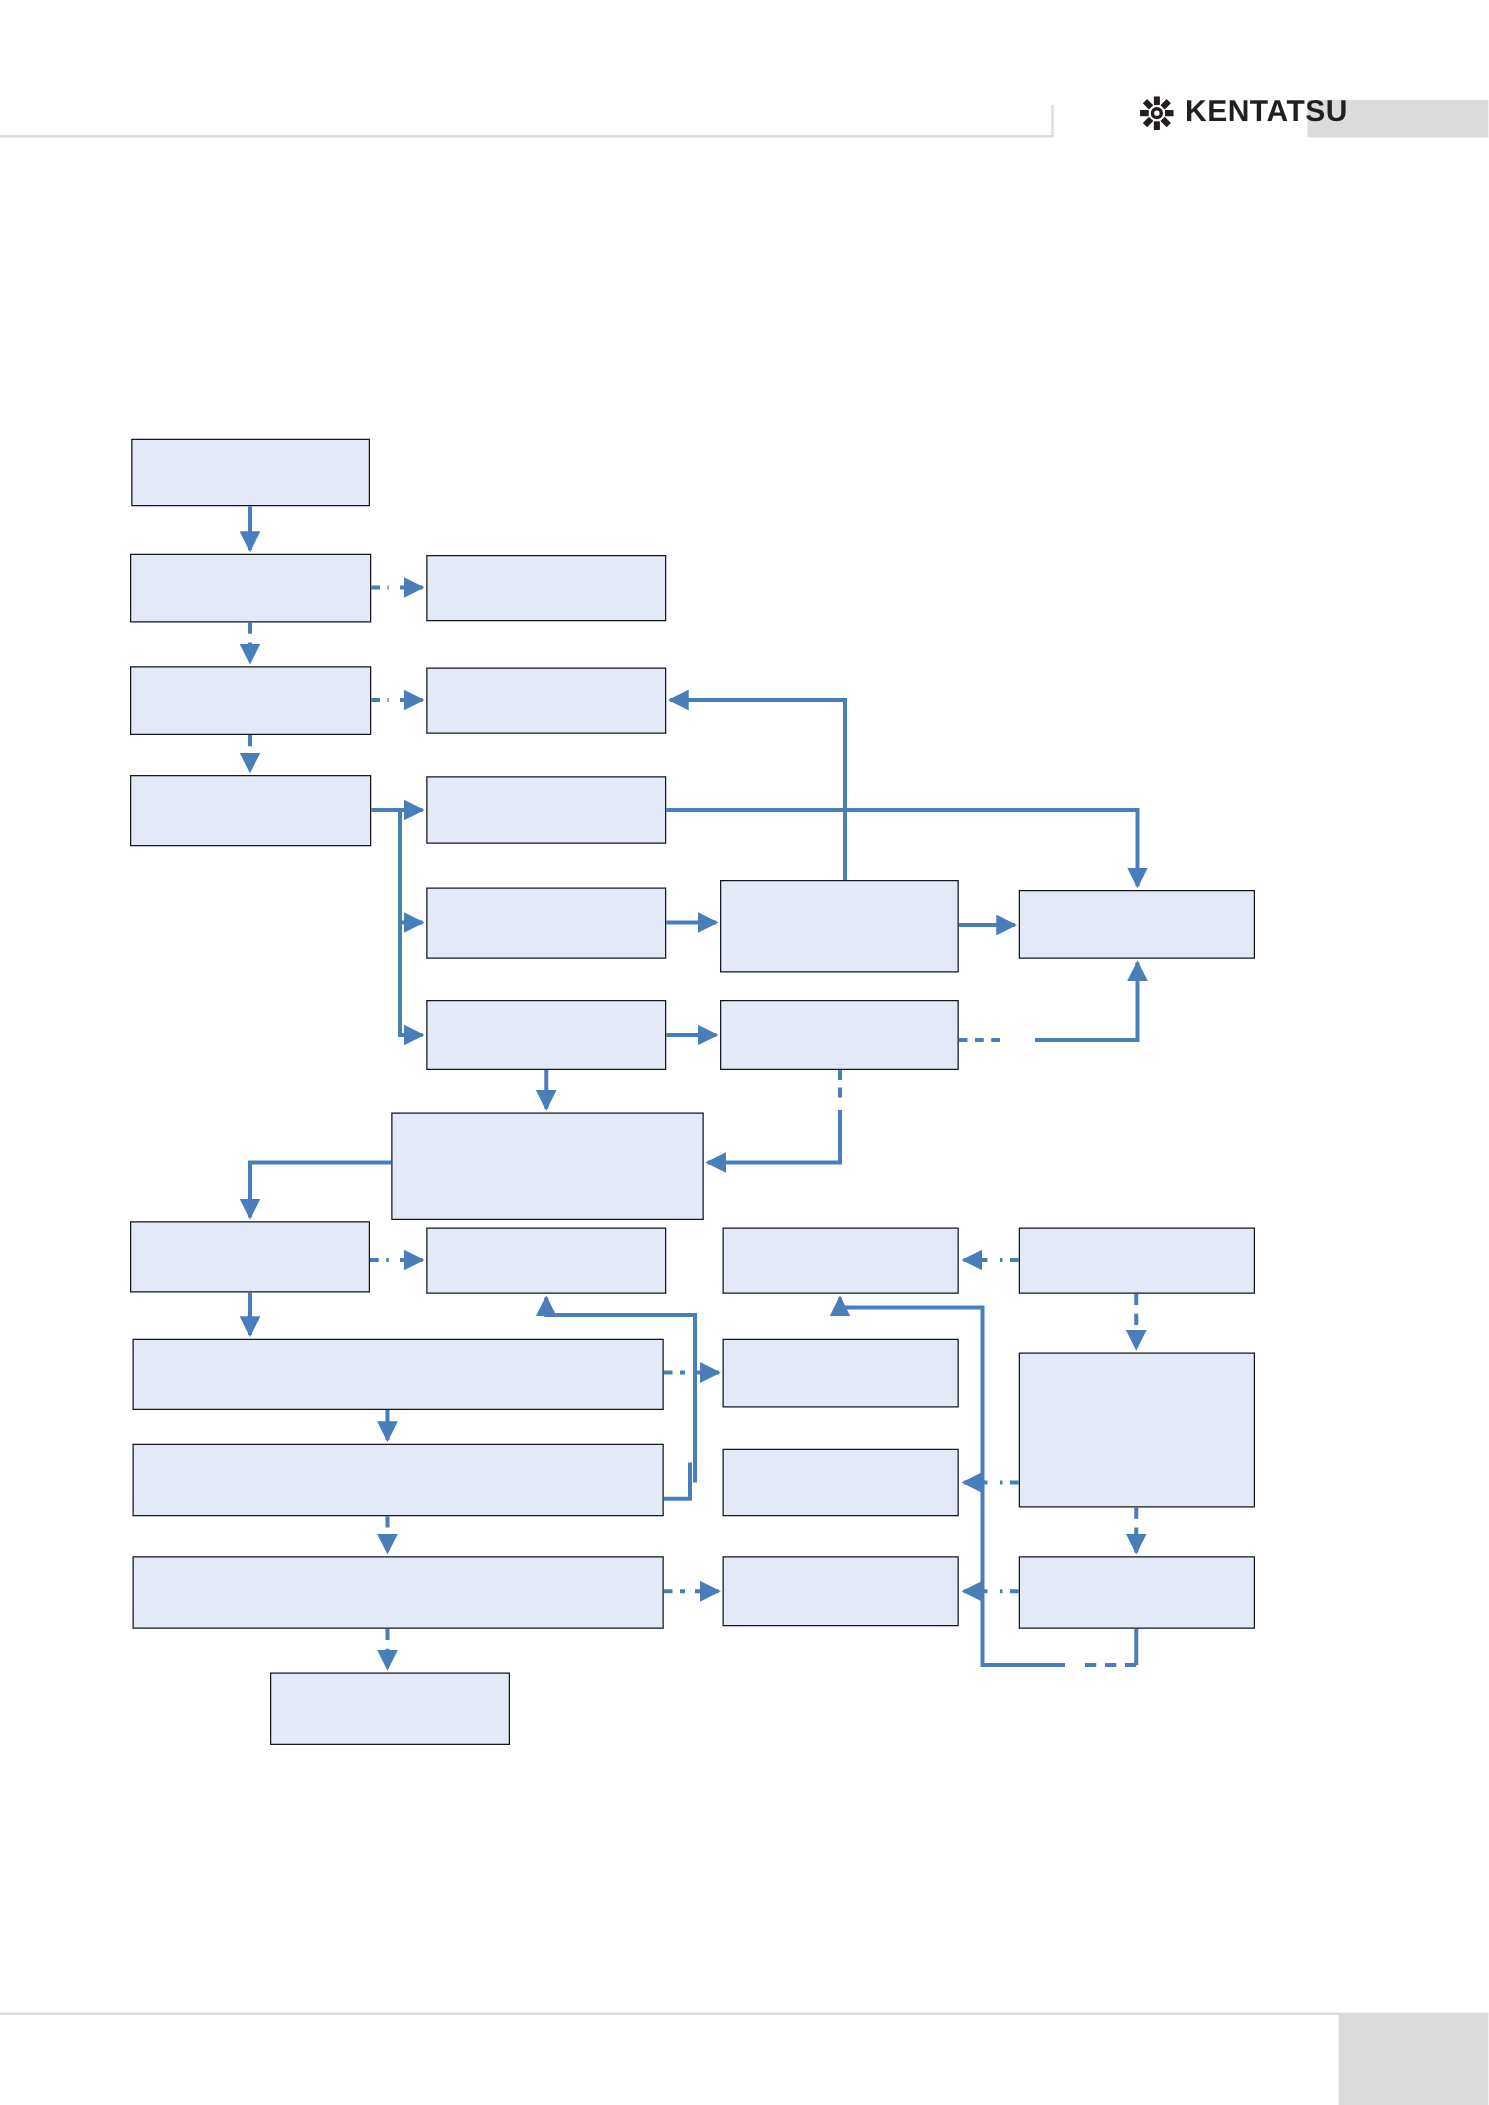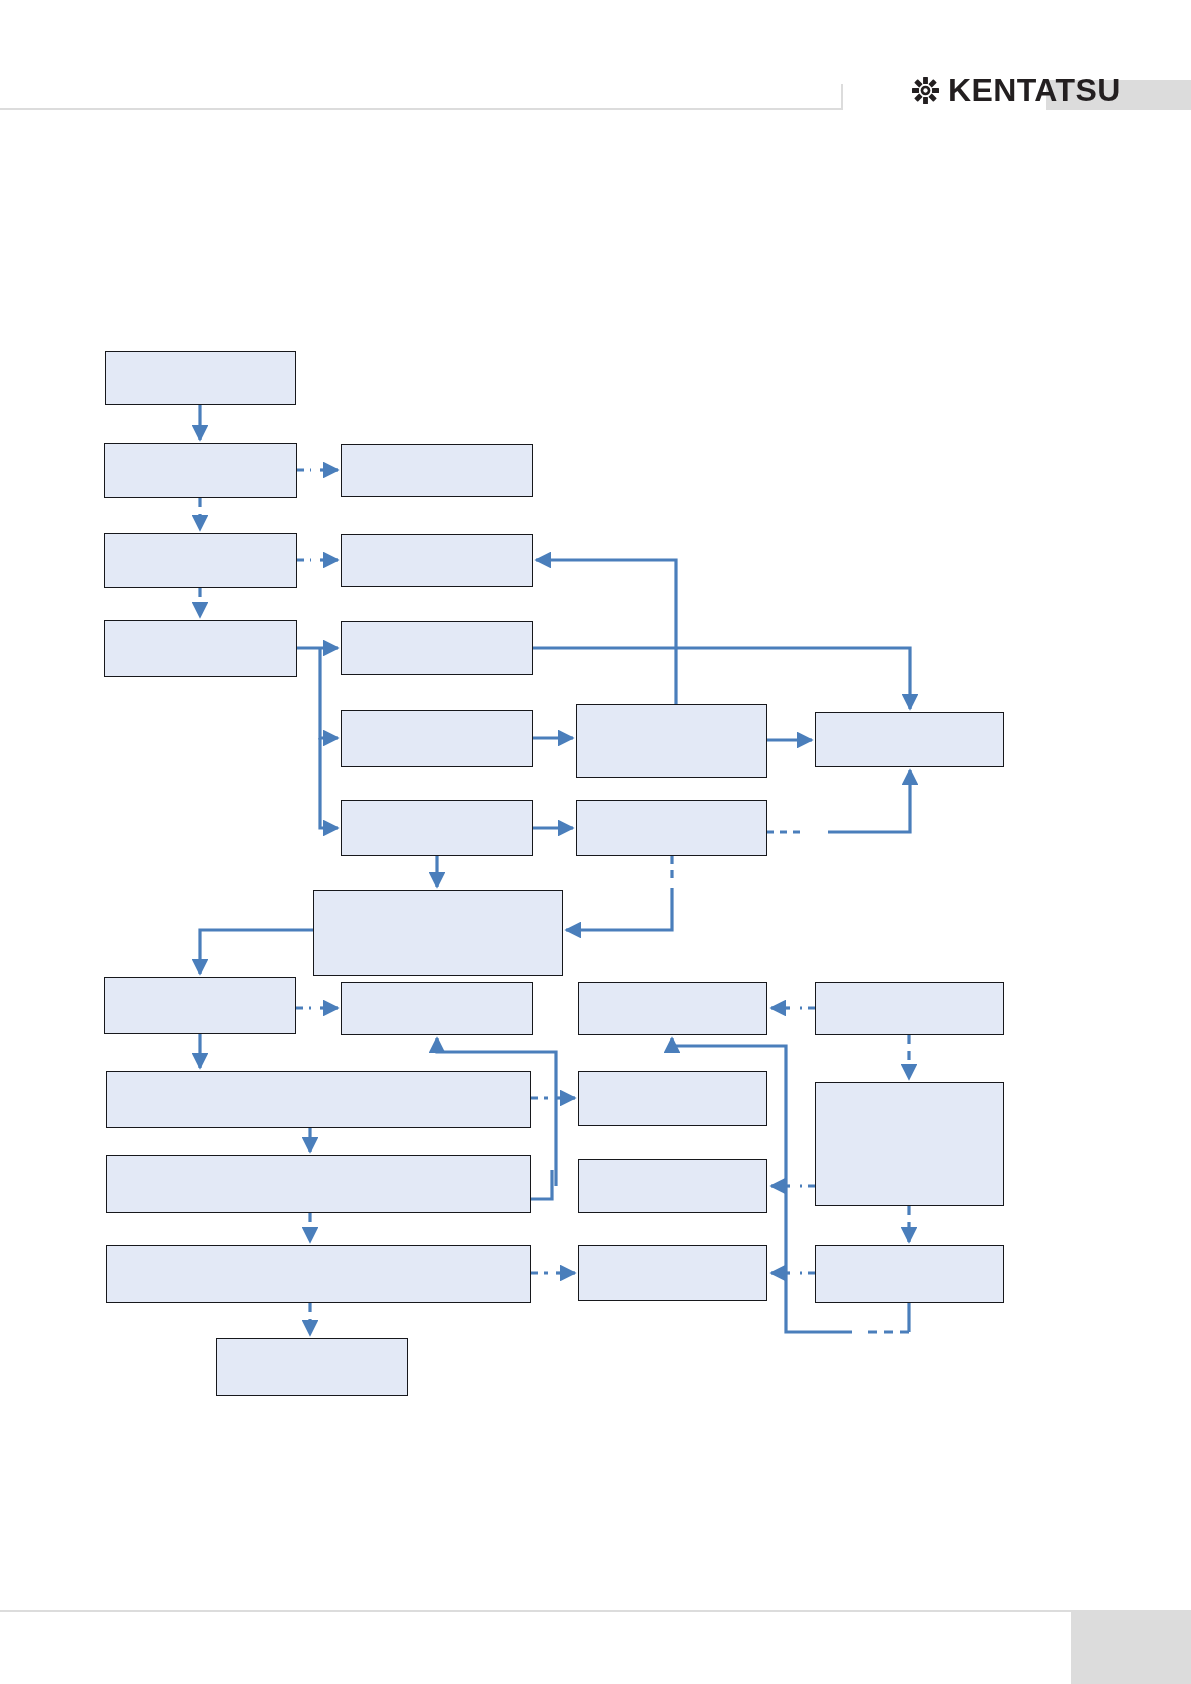--- a/index.html
+++ b/index.html
@@ -53,21 +53,21 @@
     align-items: center;
     gap: 9px;
   }
   .brand-mark {
     width: 27px;
     height: 27px;
     display: block;
   }
   .brand-text {
     font-family: "Liberation Sans", sans-serif;
-    font-size: 32px;
+    font-size: 24px;
     font-weight: bold;
     letter-spacing: 0.4px;
     color: #231f20;
     line-height: 1;
     white-space: nowrap;
   }
 
   
   .footer-rule {
     position: absolute;

